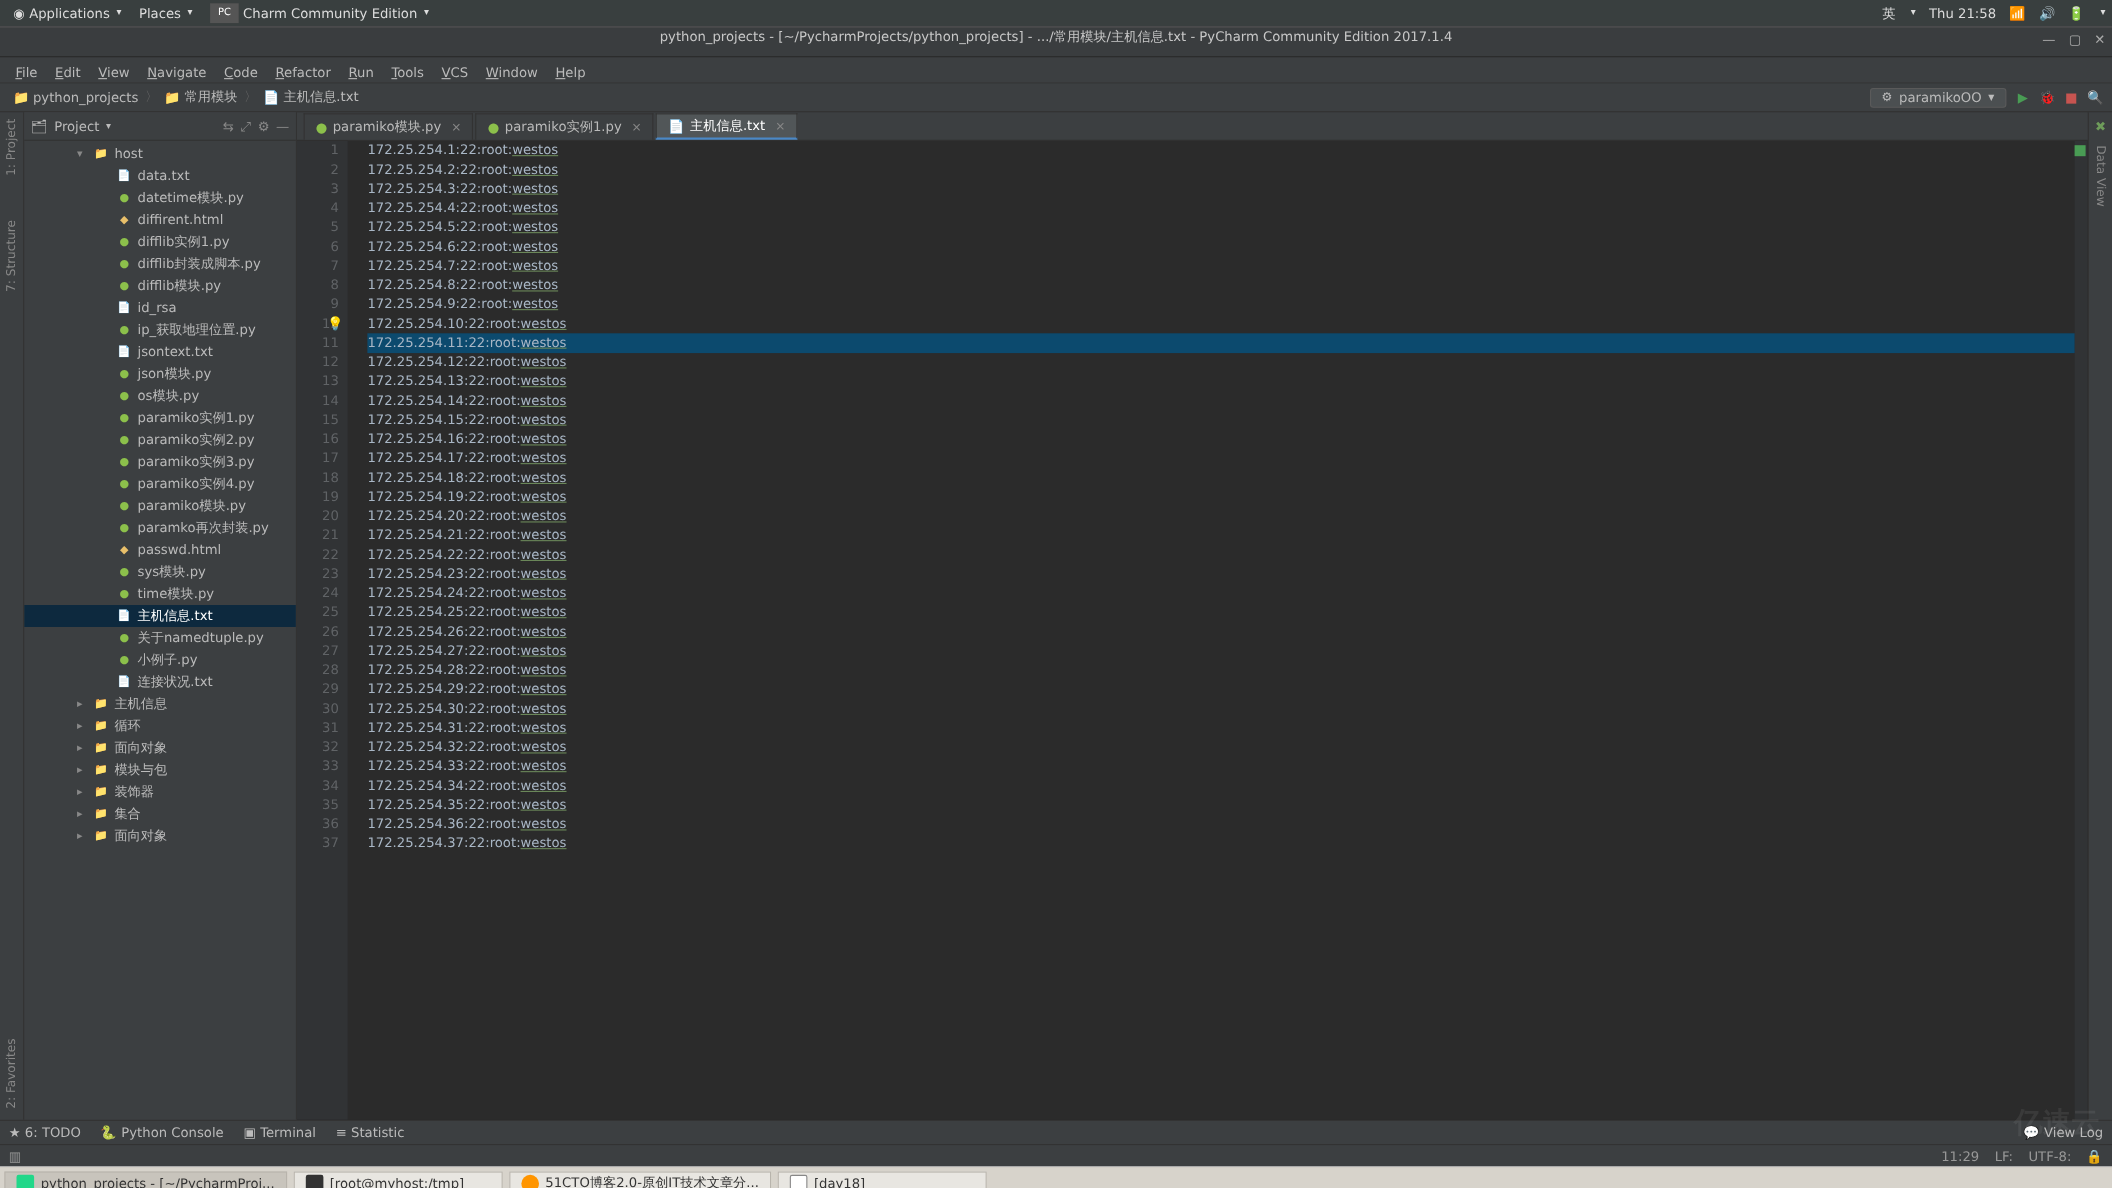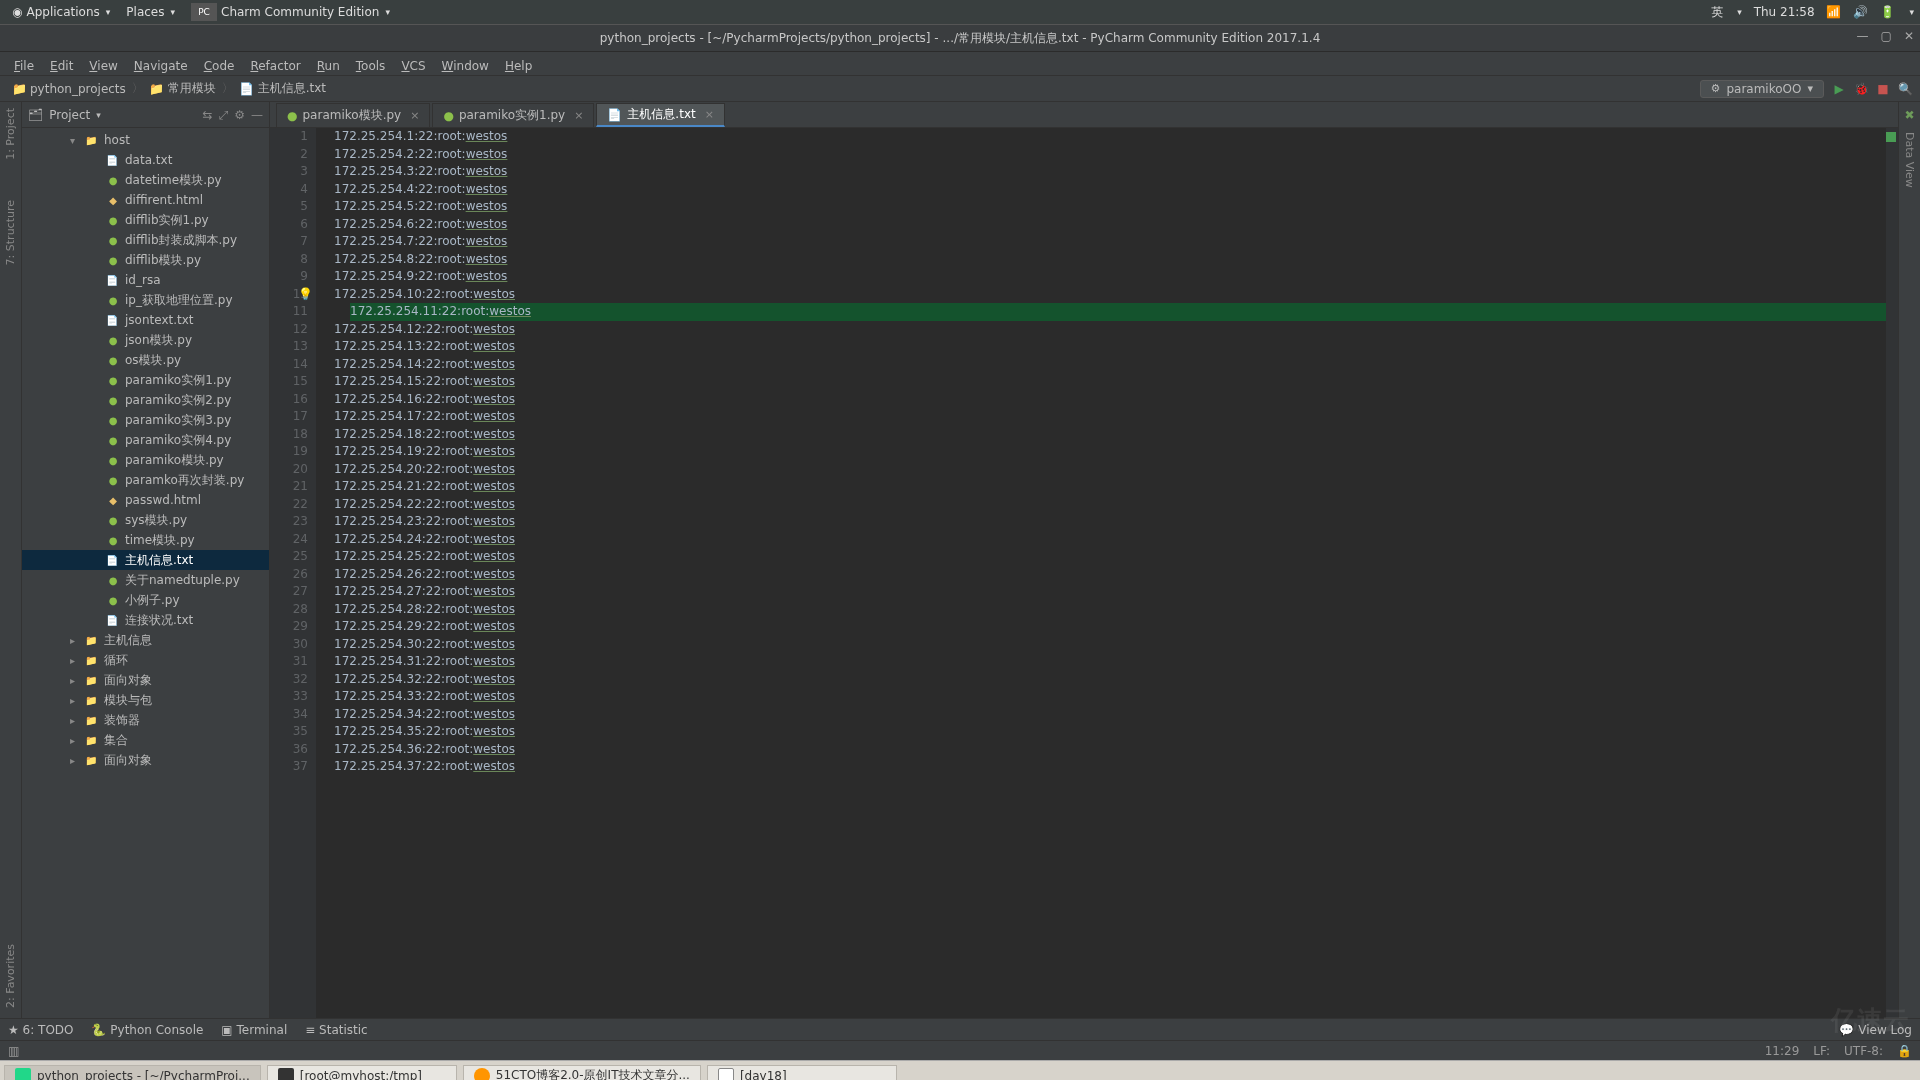--- a/index.html
+++ b/index.html
@@ -7,21 +7,21 @@
 
 
 .gnome-top { height:24px; background:#393f3f; display:flex; align-items:center; padding:0 6px; color:#ddd; font-size:12px; }
 .gnome-top .left { display:flex; gap:4px; align-items:center; }
 .gnome-top .right { margin-left:auto; display:flex; gap:12px; align-items:center; }
 .gnome-item { padding:2px 6px; cursor:pointer; display:flex; align-items:center; gap:4px;}
 .pc-box { width:26px; height:18px; background:#555; display:inline-flex; align-items:center; justify-content:center; font-size:9px; color:#fff;}
 .dropdown-arrow { font-size:9px; margin-left:2px;}
 
 
-.win-title { height:28px; background:#3a3d3f; border-top:1px solid #555; border-bottom:1px solid #2b2b2b; display:flex; align-items:center; justify-content:center; position:relative; color:#c8c8c8; font-size:12px;}
+.win-title { height:28px; background:#3a3d3f; border-top:1px solid #555; border-bottom:1px solid #2b2b2b; display:flex; justify-content:center; position:relative; color:#c8c8c8; font-size:12px;}
 .win-ctrl { position:absolute; right:6px; top:4px; display:flex; gap:12px; color:#aaa;}
 .win-ctrl span { cursor:pointer; }
 
 
 .menubar { height:24px; background:#3c3f41; border-bottom:1px solid #323232; display:flex; align-items:flex-end; padding:0 8px; gap:4px; color:#bbb; font-size:12px;}
 .menubar span { padding:2px 6px; cursor:pointer;}
 .menubar span u { text-decoration:underline;}
 
 
 .crumbbar { height:26px; background:#3c3f41; border-bottom:1px solid #323232; display:flex; align-items:center; padding:0 8px; font-size:12px; color:#bbb; }
@@ -53,21 +53,21 @@
 .editor-area { flex:1; display:flex; flex-direction:column; background:#2b2b2b; position:relative;}
 .tabbar { height:26px; background:#3c3f41; border-bottom:1px solid #323232; display:flex; align-items:flex-end; padding-left:6px;}
 .tab { height:24px; padding:0 10px; display:flex; align-items:center; gap:5px; font-size:12px; color:#bbb; border:1px solid #323232; border-bottom:none; background:#3c3f41; margin-right:2px; cursor:pointer; position:relative;}
 .tab.active { background:#515658; color:#fff; border-bottom:2px solid #4a88c7;}
 .tab .close { color:#888; font-size:11px; margin-left:4px;}
 .editor { flex:1; display:flex; overflow:hidden; background:#2b2b2b; position:relative;}
 .gutter-num { width:46px; background:#313335; text-align:right; padding:0 8px 0 0; color:#606366; font-family:"DejaVu Sans Mono",monospace; font-size:13px; line-height:17.5px; }
 .code { flex:1; font-family:"DejaVu Sans Mono",monospace; font-size:13px; line-height:17.5px; color:#a9b7c6; padding-left:18px; position:relative;}
 .code-line { white-space:pre;}
 .code .ul { color:#a9b7c6; text-decoration:underline; text-decoration-color:#6a8759;}
-.code-line.hl { background:#14532d;margin-left:16px;}
+.code-line.hl { background:#0c4a6e;}
 .bulb { position:absolute; left:-18px; color:#ffc66d; font-size:12px;}
 .editor-right-strip { width:12px; background:#313335;}
 .err-stripe { position:absolute; right:2px; top:4px; width:10px; height:10px; background:#499c54;}
 
 
 .bottombar { height:22px; background:#3c3f41; border-top:1px solid #323232; display:flex; align-items:center; padding:0 8px; gap:18px; font-size:11px; color:#bbb;}
 .bottombar .right { margin-left:auto; display:flex; align-items:center; gap:4px;}
 
 
 .statusbar { height:20px; background:#3c3f41; border-top:1px solid #323232; display:flex; align-items:center; padding:0 8px; font-size:11px; color:#999;}

